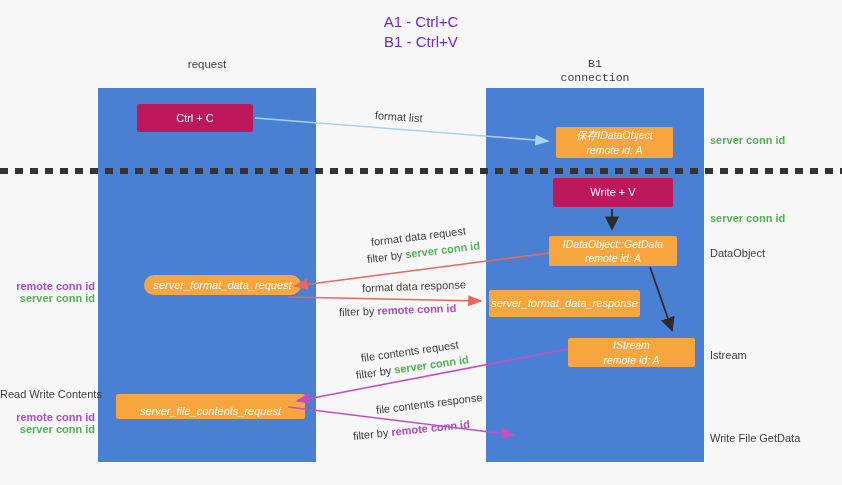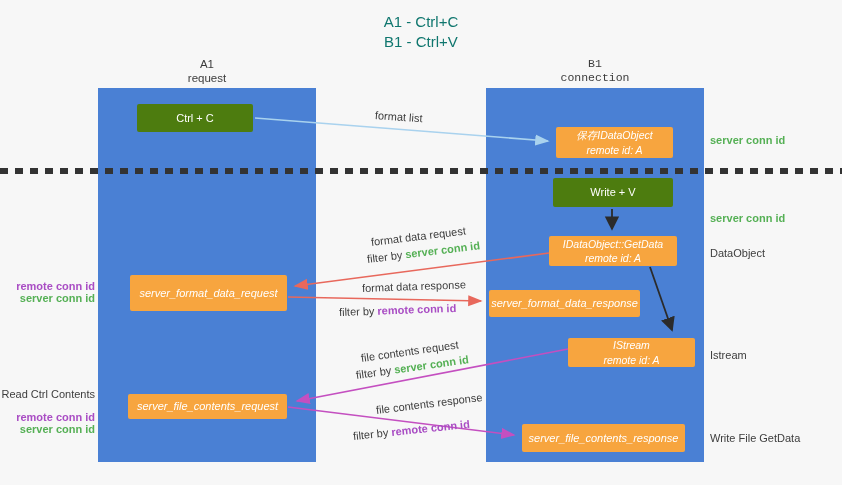--- a/index.html
+++ b/index.html
@@ -5,21 +5,21 @@
   html,body{margin:0;padding:0;}
   body{
     width:842px;height:485px;background:#f7f7f7;
     font-family:"Liberation Sans", sans-serif;color:#3d3d3d;
     overflow:hidden;
   }
   .canvas{position:relative;width:842px;height:485px;background:#f7f7f7;}
 
   .title{
     position:absolute;left:0;top:12px;width:842px;text-align:center;
-    font-size:15px;line-height:20px;color:#0f766e;z-index:5;
+    font-size:15px;line-height:20px;color:#6d28d9;z-index:5;
   }
 
   .lane{position:absolute;top:88px;height:374px;width:218px;background:#4a80d4;z-index:1;}
   .lane-left{left:98px;}
   .lane-right{left:486px;}
 
   .lane-header{
     position:absolute;top:57px;width:218px;text-align:center;
     font-size:11.5px;line-height:14px;color:#3c3c3c;z-index:5;
   }
@@ -30,30 +30,30 @@
     position:absolute;left:0;top:168px;width:842px;height:6px;z-index:2;
     background:repeating-linear-gradient(90deg,#333 0 8px,transparent 8px 15px);
   }
 
   .node{
     position:absolute;z-index:3;display:flex;flex-direction:column;
     align-items:center;justify-content:center;text-align:center;
     color:#fff;font-size:10.5px;line-height:1.35;border-radius:2px;
   }
   .orange{background:#f7a53f;font-style:italic;}
-  .green{background:#4d7c0f;}
+  .green{background:#be185d;}
 
   .n-ctrl-c{left:137px;top:104px;width:116px;height:28px;font-size:11px;}
   .n-save-obj{left:556px;top:127px;width:117px;height:31px;}
   .n-ctrl-v{left:553px;top:178px;width:120px;height:29px;font-size:11px;}
   .n-getdata{left:549px;top:236px;width:128px;height:30px;}
-  .n-fmt-req{left:130px;top:275px;width:157px;height:36px;font-size:11px;}
+  .n-fmt-req{left:144px;top:275px;width:157px;height:20px;font-size:11px;border-radius:10px;}
   .n-fmt-res{left:489px;top:290px;width:151px;height:27px;font-size:11px;}
   .n-istream{left:568px;top:338px;width:127px;height:29px;}
-  .n-file-req{left:128px;top:394px;width:159px;height:25px;font-size:11px;}
+  .n-file-req{left:116px;top:394px;width:189px;height:25px;font-size:11px;justify-content:flex-end;}
   .n-file-res{left:522px;top:424px;width:163px;height:28px;font-size:11px;}
 
   svg.arrows{position:absolute;left:0;top:0;width:842px;height:485px;z-index:4;pointer-events:none;}
 
   .lbl{position:absolute;z-index:5;font-size:11px;white-space:nowrap;color:#3d3d3d;}
   .lbl .hl-green{color:#55b055;font-weight:bold;margin-left:3px;}
   .lbl .hl-purple{color:#a94dc4;font-weight:bold;margin-left:3px;}
   .green-text{color:#55b055;font-weight:bold;}
   .purple-text{color:#a94dc4;font-weight:bold;}
 
@@ -70,21 +70,20 @@
 <body>
 
 <div class="canvas">
 
   <div class="title">
     <div>A1 - Ctrl+C</div>
     <div>B1 - Ctrl+V</div>
   </div>
 
   <div class="lane-header left">
-    <div>A1</div>
     <div>request</div>
   </div>
   <div class="lane-header right">
     <div>B1</div>
     <div>connection</div>
   </div>
 
   <div class="lane lane-left"></div>
   <div class="lane lane-right"></div>
 
@@ -118,23 +117,20 @@
 
   <div class="node orange n-istream">
     <span>IStream</span>
     <span>remote id: A</span>
   </div>
 
   <div class="node orange n-file-req">
     <span>server_file_contents_request</span>
   </div>
 
-  <div class="node orange n-file-res">
-    <span>server_file_contents_response</span>
-  </div>
 
   <svg class="arrows" viewBox="0 0 842 485">
     <defs>
       <marker id="ah-blue" markerWidth="10" markerHeight="8" refX="8" refY="3.5" orient="auto">
         <path d="M0,0 L9,3.5 L0,7 Z" fill="#a9d2ee"></path>
       </marker>
       <marker id="ah-red" markerWidth="10" markerHeight="8" refX="8" refY="3.5" orient="auto">
         <path d="M0,0 L9,3.5 L0,7 Z" fill="#e8685c"></path>
       </marker>
       <marker id="ah-pink" markerWidth="10" markerHeight="8" refX="8" refY="3.5" orient="auto">
@@ -201,21 +197,21 @@
     <span>Write File GetData</span>
   </div>
 
   <div class="left-lbl purple-text" style="top:280px;">
     <span>remote conn id</span>
   </div>
   <div class="left-lbl green-text" style="top:292px;">
     <span>server conn id</span>
   </div>
   <div class="left-lbl" style="top:388px;">
-    <span>Read Ctrl Contents</span>
+    <span>Read Write Contents</span>
   </div>
   <div class="left-lbl purple-text" style="top:411px;">
     <span>remote conn id</span>
   </div>
   <div class="left-lbl green-text" style="top:423px;">
     <span>server conn id</span>
   </div>
 
 </div>
 

